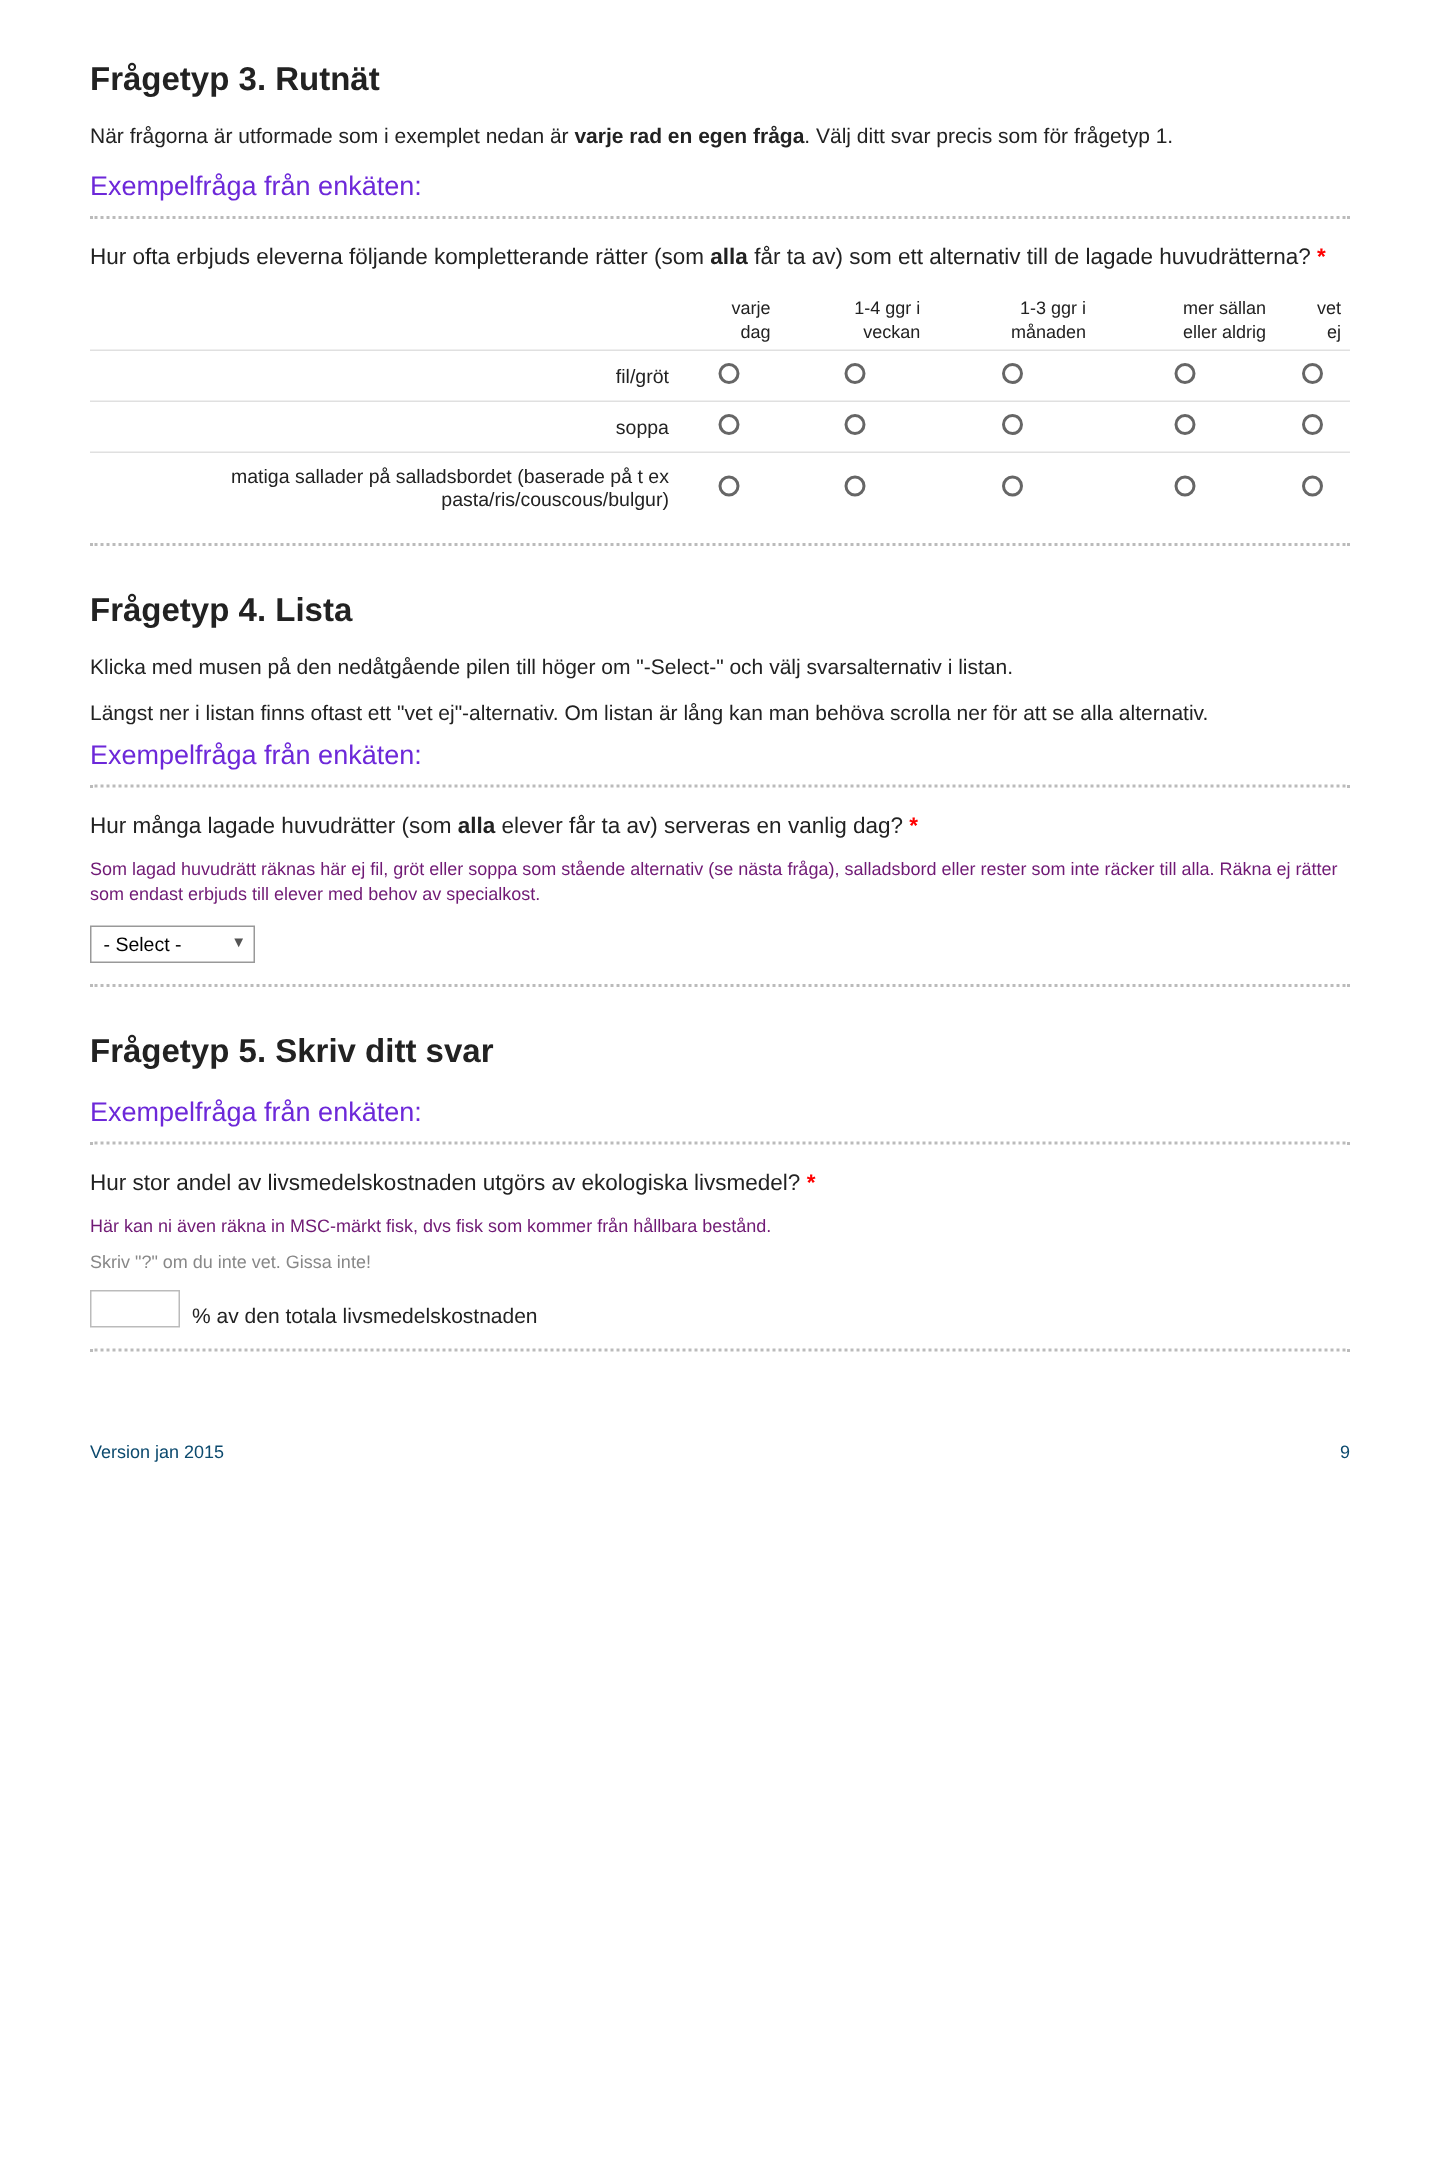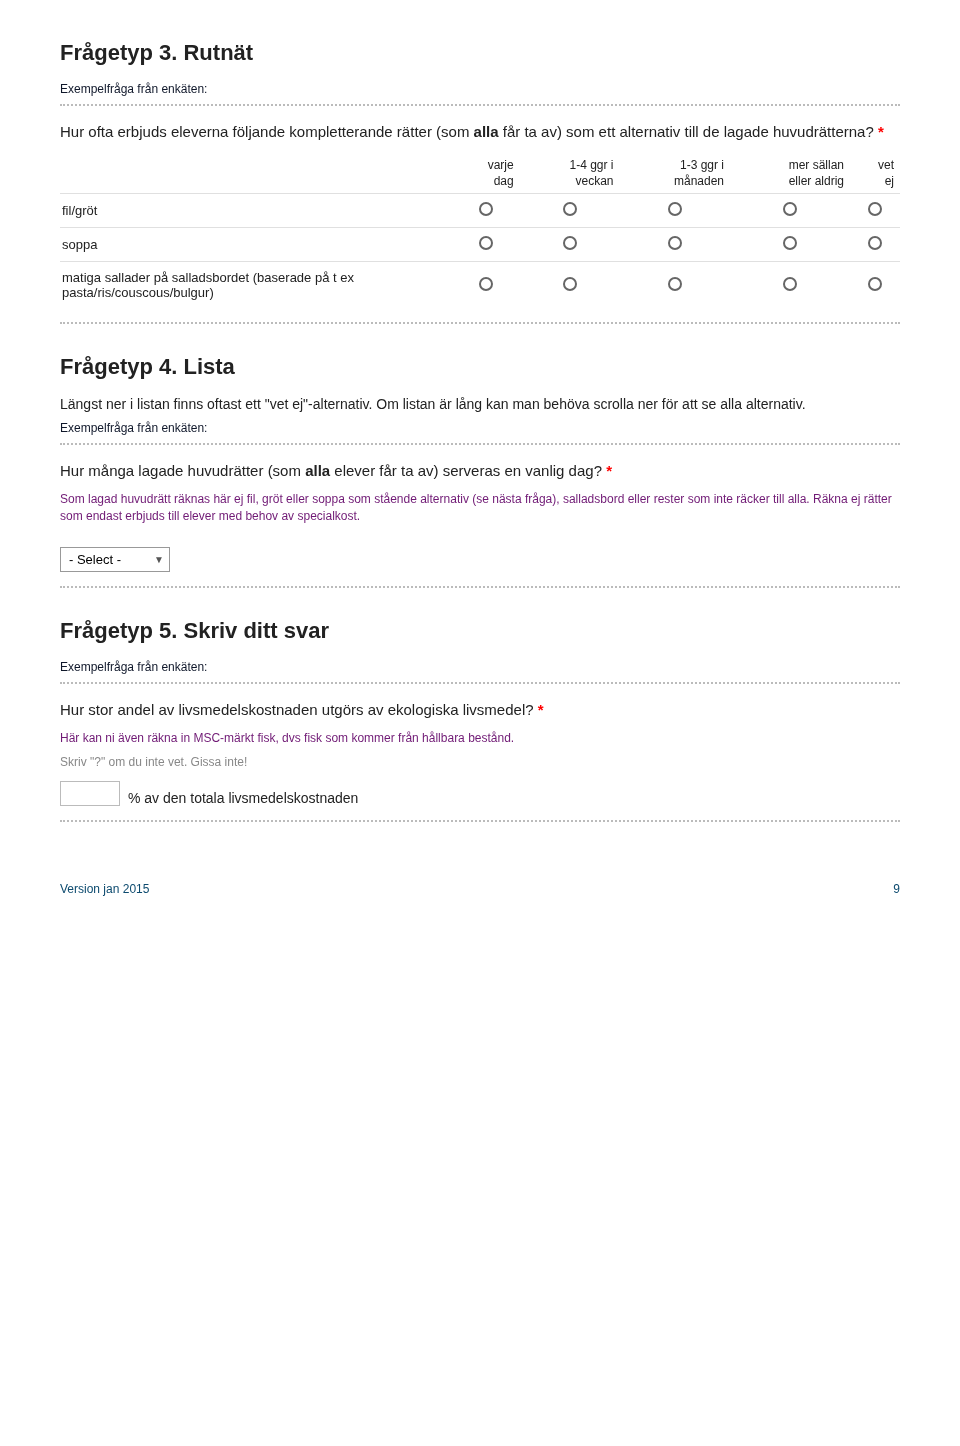--- a/index.html
+++ b/index.html
@@ -17,22 +17,22 @@
       font-weight: bold;
       margin-bottom: 14px;
     }
 
     p {
       margin-bottom: 10px;
       line-height: 1.5;
     }
 
     .example-label {
-      font-size: 12px;
-      color: #0f172a;
+      font-size: 18px;
+      color: #6d28d9;
       margin-bottom: 6px;
     }
 
     .dotted-border-top {
       border-top: 2px dotted #bbb;
       padding-top: 14px;
       padding-bottom: 14px;
       border-bottom: 2px dotted #bbb;
       margin-bottom: 18px;
     }
@@ -69,21 +69,21 @@
     }
 
     .grid-table td {
       font-size: 13px;
       padding: 8px 6px;
       vertical-align: middle;
       border-top: 1px solid #e0e0e0;
     }
 
     .grid-table td:first-child {
-      text-align: left;
+      text-align: right;
       padding-left: 2px;
       max-width: 220px;
     }
 
     .grid-table td:not(:first-child) {
       text-align: center;
     }
 
     .radio-circle {
       display: inline-block;
@@ -92,21 +92,21 @@
       border-radius: 50%;
       border: 2px solid #666;
       background: #fff;
       cursor: pointer;
     }
 
     
     .select-wrapper {
       display: inline-block;
       position: relative;
-      margin-top: 16px;
+      margin-top: 6px;
     }
 
     .select-dropdown {
       appearance: none;
       -webkit-appearance: none;
       border: 1px solid #999;
       background: #fff;
       padding: 4px 24px 4px 8px;
       font-size: 13px;
       cursor: pointer;
@@ -163,20 +163,23 @@
     .frågetyp-section {
       margin-bottom: 30px;
     }
   </style>
 </head>
 <body>
 
 <div class="frågetyp-section">
   <h2>Frågetyp 3. Rutnät</h2>
 
+  <p>
+    <span>När frågorna är utformade som i exemplet nedan är </span><strong>varje rad en egen fråga</strong><span>. Välj ditt svar precis som för frågetyp 1.</span>
+  </p>
 
   <p class="example-label">Exempelfråga från enkäten:</p>
 
   <div class="dotted-border-top">
     <p class="question-text">
       <span>Hur ofta erbjuds eleverna följande kompletterande rätter (som </span><strong>alla</strong><span> får ta av) som ett alternativ till de lagade huvudrätterna?</span> <span class="required-star">*</span>
     </p>
 
     <table class="grid-table">
       <thead>
@@ -215,20 +218,21 @@
           <td><span class="radio-circle"></span></td>
         </tr>
       </tbody>
     </table>
   </div>
 </div>
 
 <div class="frågetyp-section">
   <h2>Frågetyp 4. Lista</h2>
 
+  <p>Klicka med musen på den nedåtgående pilen till höger om "-Select-" och välj svarsalternativ i listan.</p>
   <p style="margin-bottom:4px;">Längst ner i listan finns oftast ett "vet ej"-alternativ. Om listan är lång kan man behöva scrolla ner för att se alla alternativ.</p>
 
   <p class="example-label">Exempelfråga från enkäten:</p>
 
   <div class="dotted-border-top">
     <p class="question-text">
       <span>Hur många lagade huvudrätter (som </span><strong>alla</strong><span> elever får ta av) serveras en vanlig dag?</span> <span class="required-star">*</span>
     </p>
     <p class="hint-text">Som lagad huvudrätt räknas här ej fil, gröt eller soppa som stående alternativ (se nästa fråga), salladsbord eller rester som inte räcker till alla. Räkna ej rätter som endast erbjuds till elever med behov av specialkost.</p>
 

